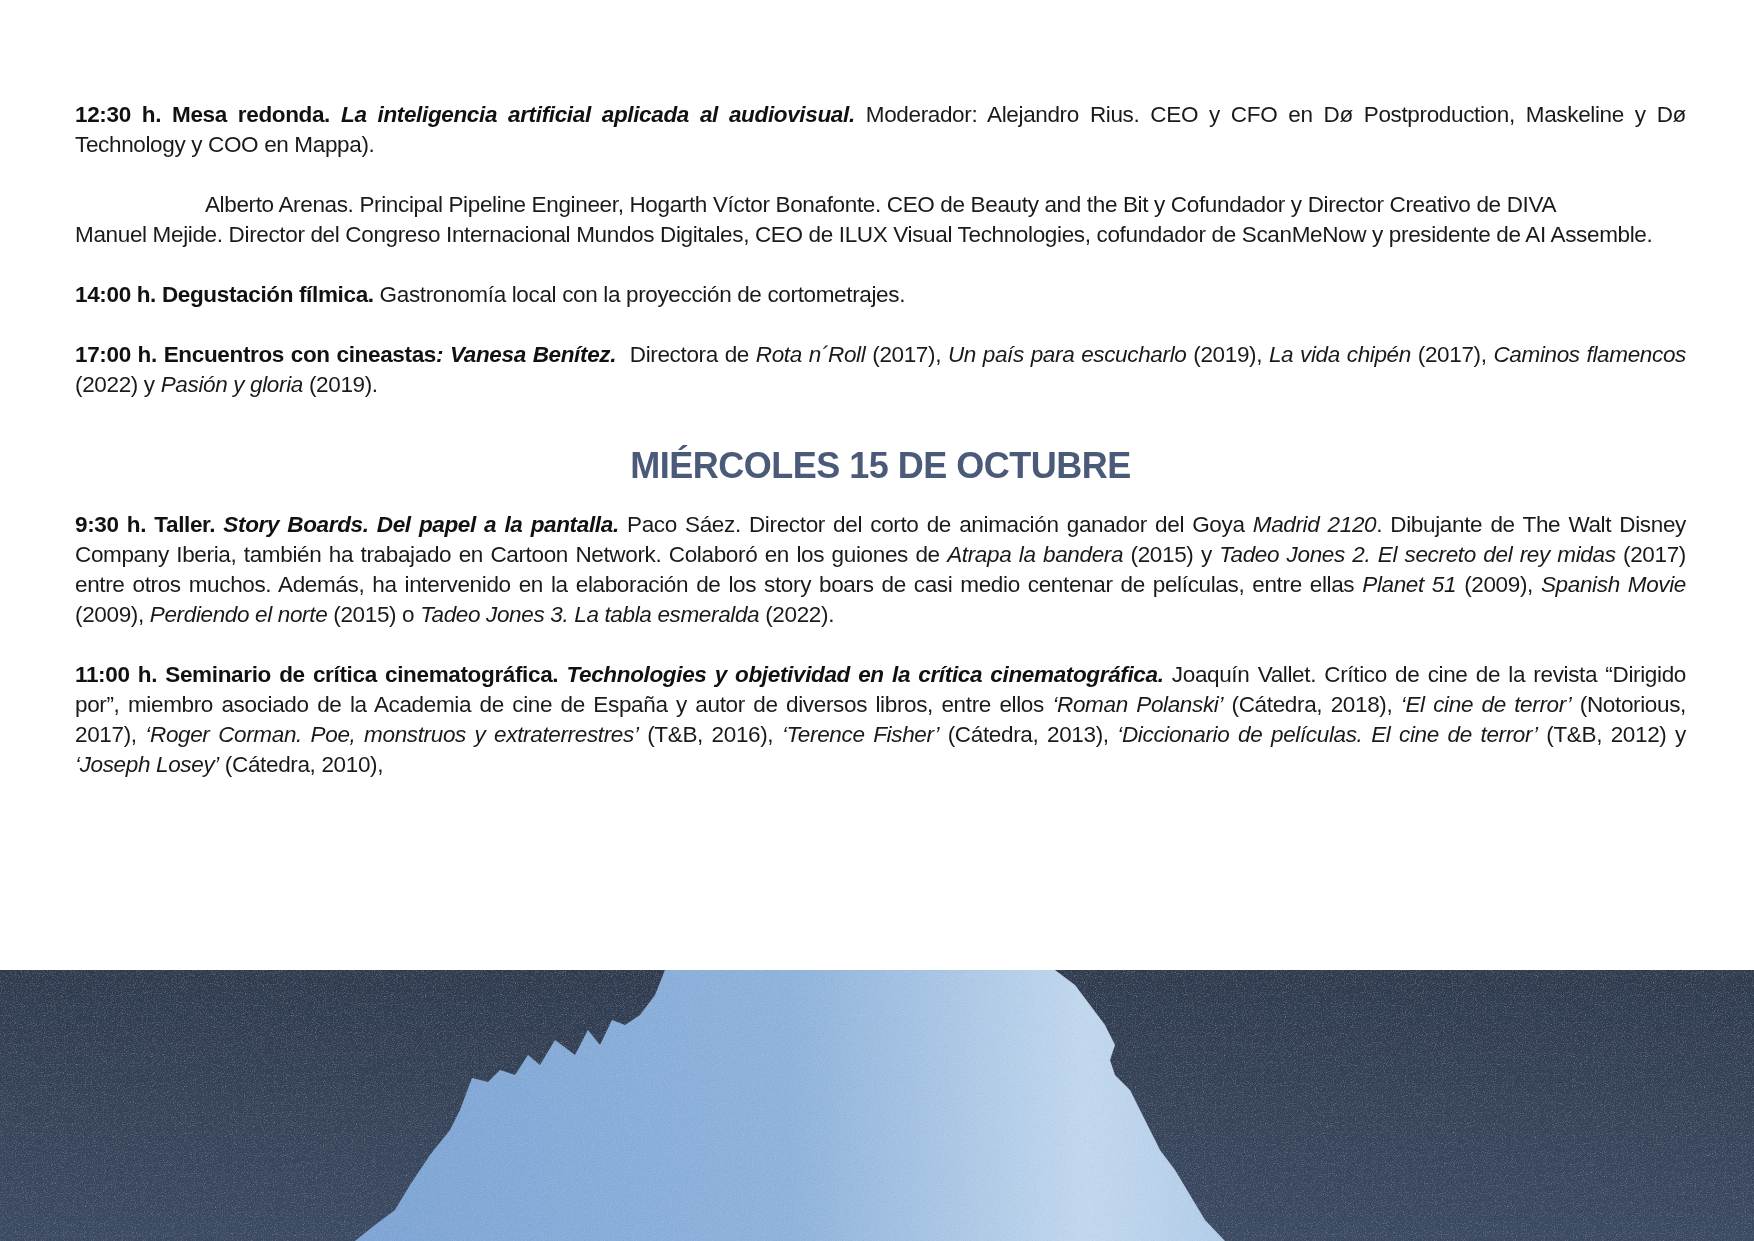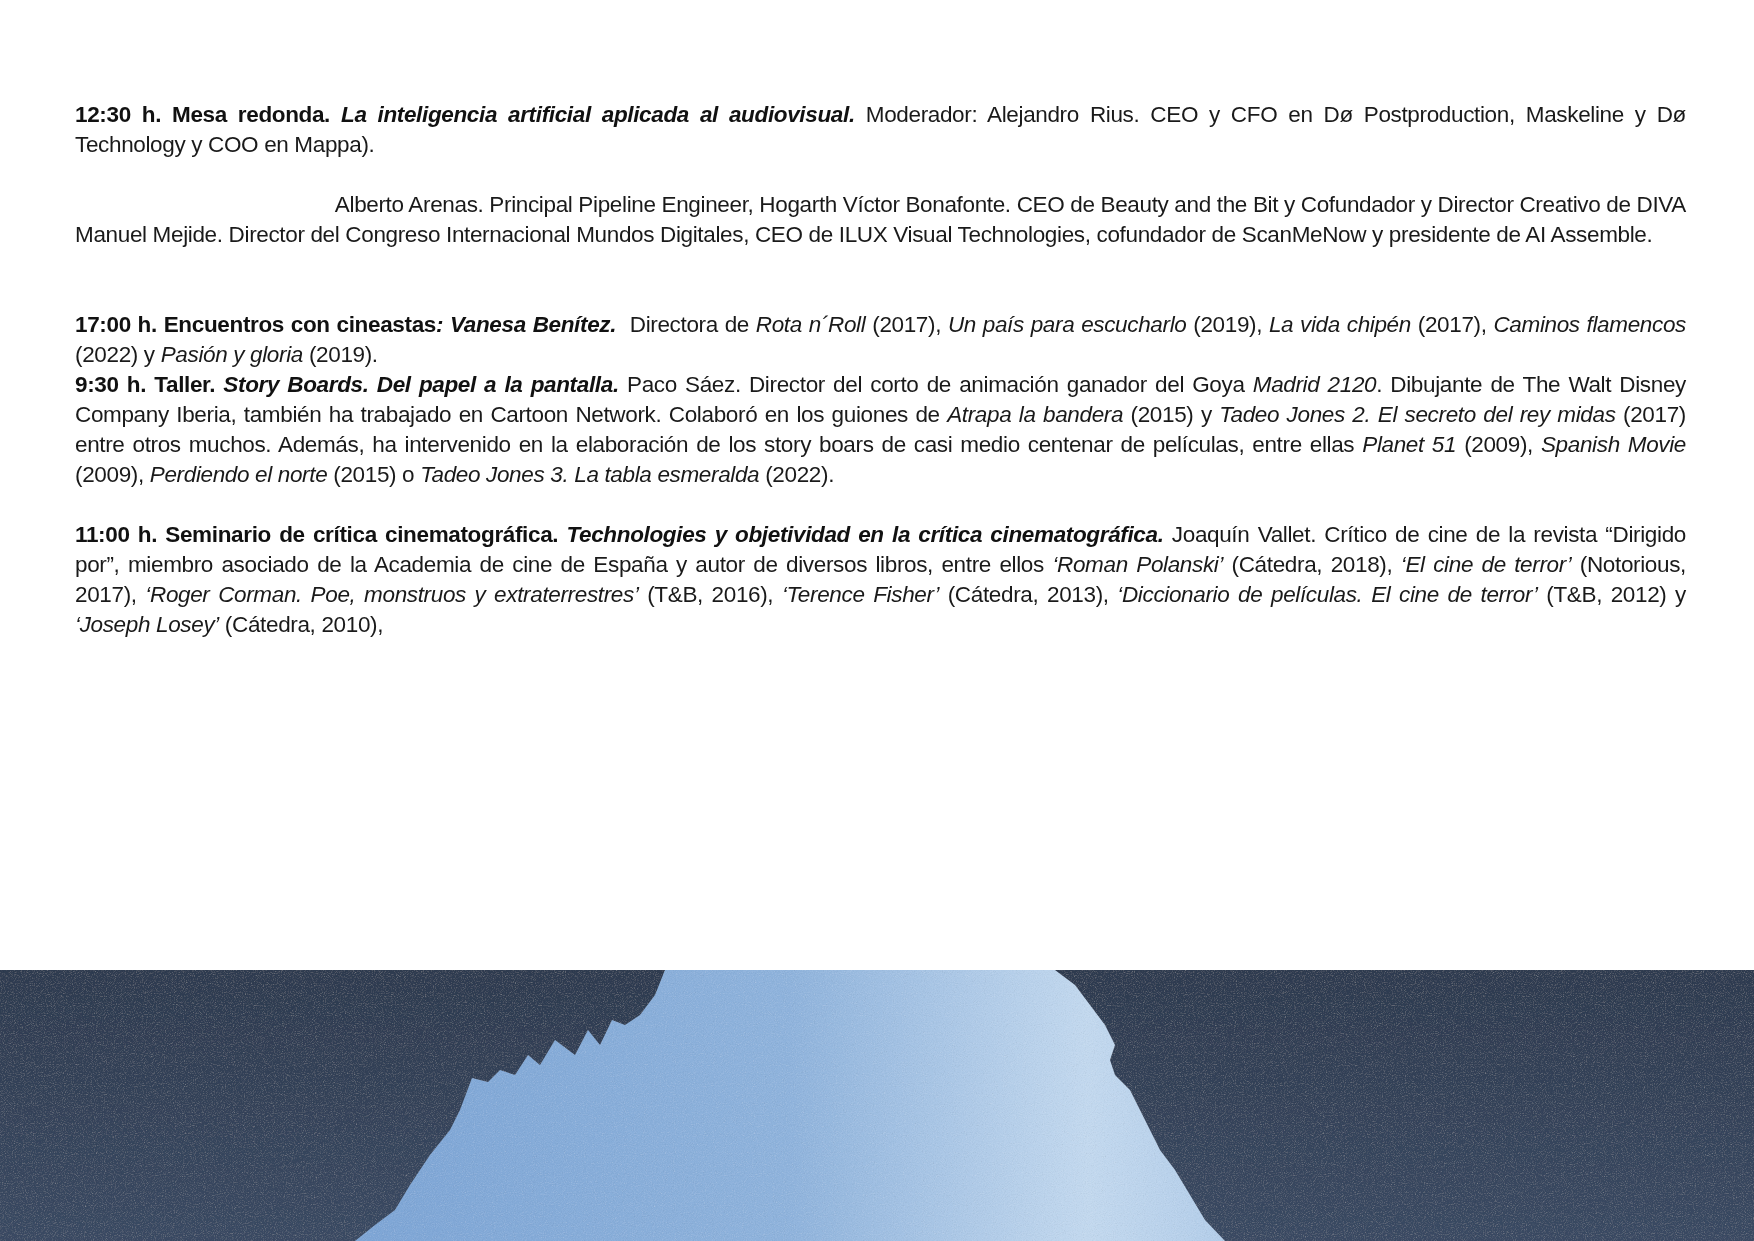--- a/index.html
+++ b/index.html
@@ -19,42 +19,47 @@
 
 <div class="content">
 
   <p>
     <b>12:30 h. Mesa redonda.</b>
     <b><i>La inteligencia artificial aplicada al audiovisual.</i></b>
     <span>Moderador: Alejandro Rius. CEO y CFO en Dø Postproduction, Maskeline y Dø Technology y COO en Mappa).</span>
   </p>
   <div class="gap"></div>
 
-  <p style="text-align:right">Alberto Arenas. Principal Pipeline Engineer, Hogarth Víctor Bonafonte. CEO de Beauty and the Bit y Cofundador y Director Creativo de DIVA</p>
+  <p style="text-align:center">Alberto Arenas. Principal Pipeline Engineer, Hogarth Víctor Bonafonte. CEO de Beauty and the Bit y Cofundador y Director Creativo de DIVA</p>
   <p>Manuel Mejide. Director del Congreso Internacional Mundos Digitales, CEO de ILUX Visual Technologies, cofundador de ScanMeNow y presidente de AI Assemble.</p>
   <div class="gap"></div>
 
+  <p>
+    <b>14:00 h. Degustación fílmica.</b>
+    <span>Gastronomía local con la proyección de cortometrajes.</span>
+  </p>
   <div class="gap"></div>
 
   <p>
     <b>17:00 h. Encuentros con cineastas</b><b><i>:</i></b>
     <b><i>Vanesa Benítez.</i></b>&nbsp;
     <span>Directora de</span>
     <i>Rota n´Roll</i>
     <span>(2017),</span>
     <i>Un país para escucharlo</i>
     <span>(2019),</span>
     <i>La vida chipén</i>
     <span>(2017),</span>
     <i>Caminos flamencos</i>
     <span>(2022) y</span>
     <i>Pasión y gloria</i>
     <span>(2019).</span>
   </p>
 
+  <h2 style="color:#4a5a78">MIÉRCOLES 15 DE OCTUBRE</h2>
 
   <p>
     <b>9:30 h. Taller.</b>
     <b><i>Story Boards. Del papel a la pantalla.</i></b>
     <span>Paco Sáez. Director del corto de animación ganador del Goya</span>
     <i>Madrid 2120</i><span>. Dibujante de The Walt Disney Company Iberia, también ha trabajado en Cartoon Network. Colaboró en los guiones de</span>
     <i>Atrapa la bandera</i>
     <span>(2015) y</span>
     <i>Tadeo Jones 2. El secreto del rey midas</i>
     <span>(2017) entre otros muchos. Además, ha intervenido en la elaboración de los story boars de casi medio centenar de películas, entre ellas</span>

